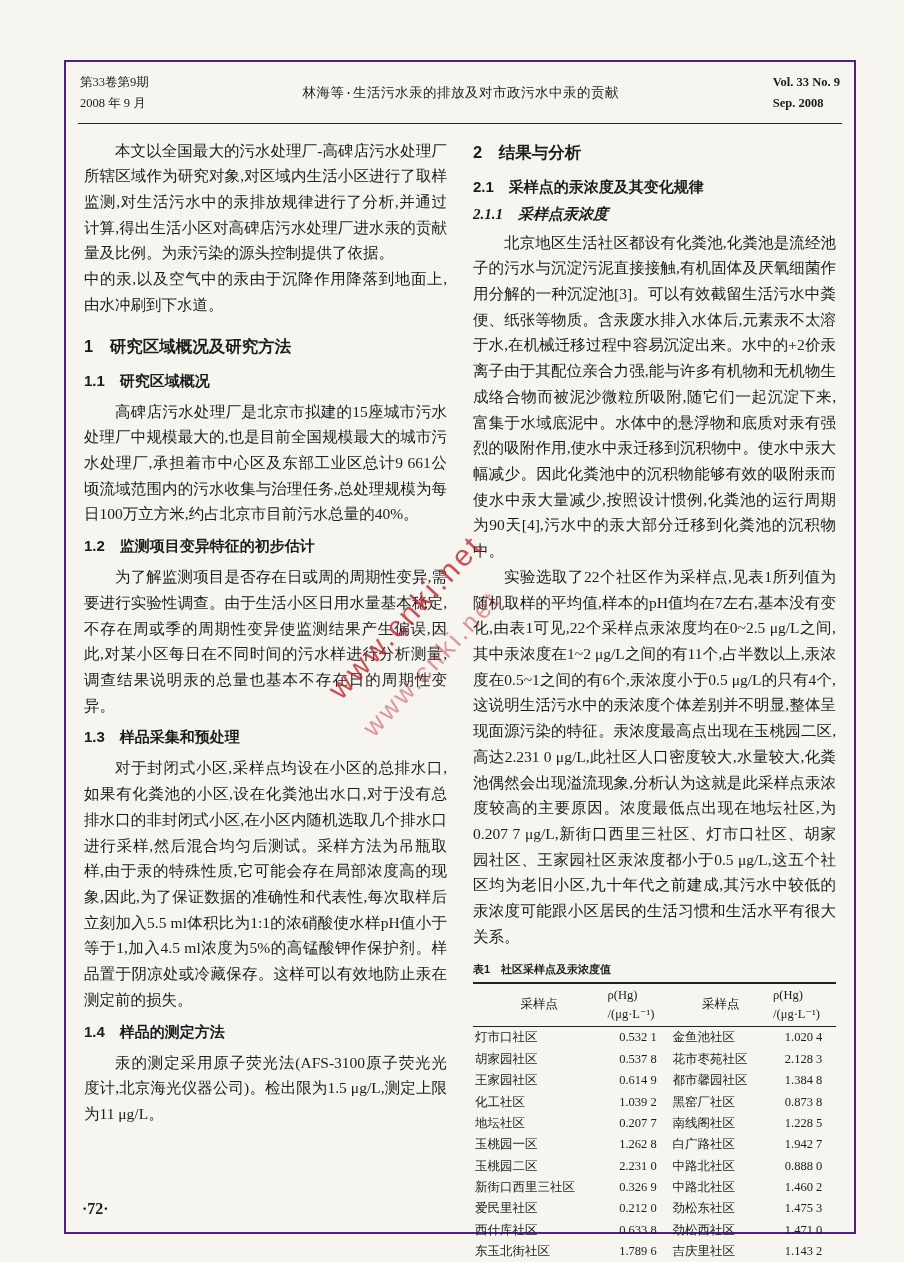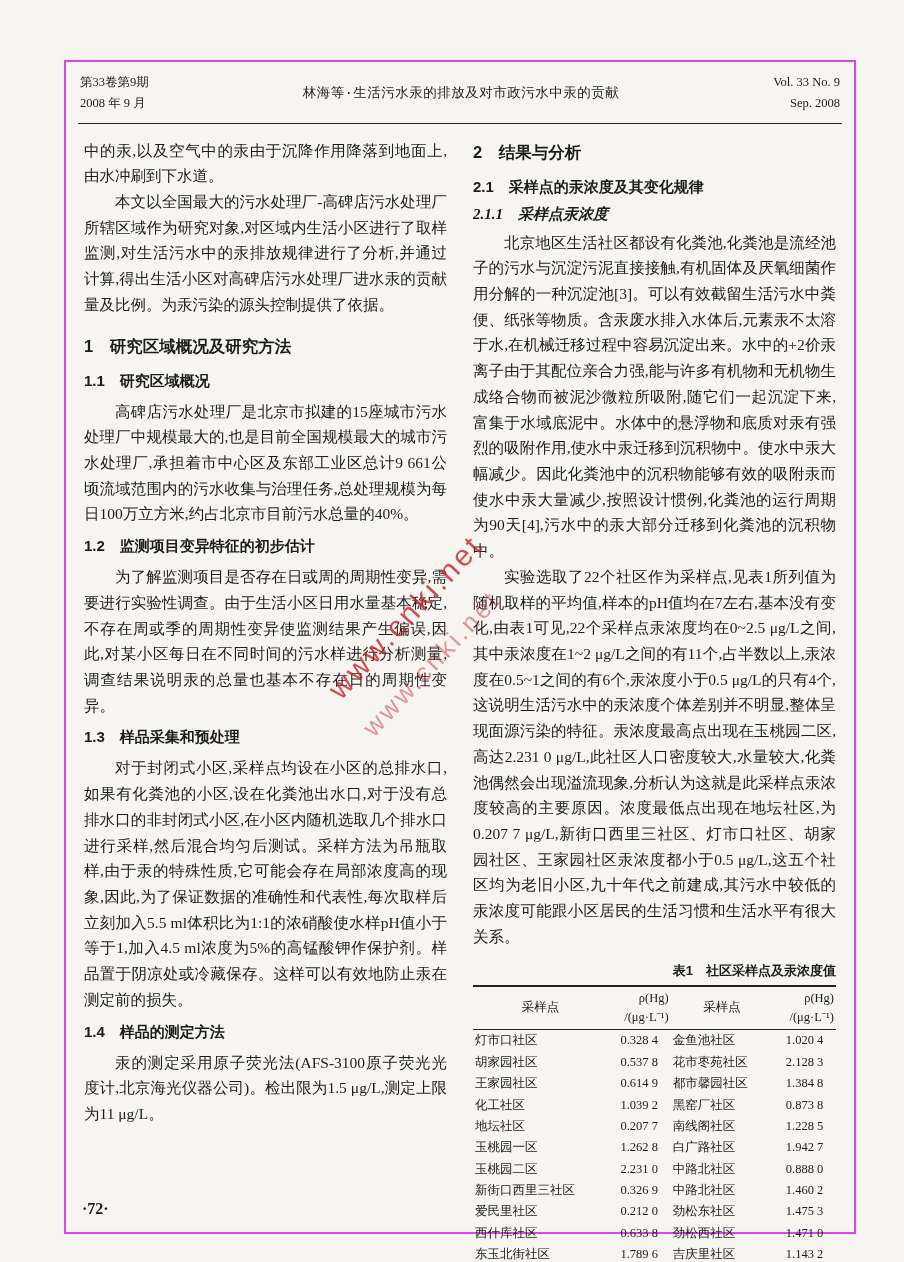--- a/index.html
+++ b/index.html
@@ -7,29 +7,29 @@
   body {
     background:#f7f5f0;
     font-family:"Liberation Serif","DejaVu Serif",serif;
     color:#1c1c1c;
     position:relative;
     overflow:hidden;
   }
   .frame {
     position:absolute; left:64px; top:60px;
     width:792px; height:1174px;
-    border:2px solid #d946ef;
+    border:2px solid #4c1d95;
   }
   
   .hdr {
     display:flex; justify-content:space-between; align-items:center;
     padding:10px 14px 6px 14px;
   }
   .hdr-side { font-size:12.5px; line-height:1.7; }
-  .hdr-side.right { text-align:right; }
+  .hdr-side.right { text-align:left;font-weight:bold; }
   .hdr-center { font-size:13.5px; letter-spacing:.5px;font-family:Liberation Mono, monospace; }
   .hdr-rule { border-bottom:1.6px solid #222; margin:2px 12px 0 12px; }
   
   .columns { display:flex; gap:26px; padding:14px 18px 0 18px; }
   .col { flex:1; width:0; }
   p.body {
     font-size:15.5px; line-height:1.66; text-align:justify;
     text-indent:2em; margin:0;
   }
   p.body.noindent { text-indent:0; }
@@ -39,34 +39,34 @@
   }
   h3.subsec {
     font-family:"Liberation Sans","DejaVu Sans",sans-serif;
     font-size:15px; font-weight:bold; margin:10px 0 8px 0;
   }
   h4.subsubsec {
     font-size:15px; font-weight:bold; font-style:italic; margin:6px 0 6px 0;
   }
   
   .tbl-caption {
-    text-align:right; font-weight:bold; font-size:13px;
+    text-align:left; font-weight:bold; font-size:11px;
     font-family:"Liberation Sans","DejaVu Sans",sans-serif;
     margin:12px 0 5px 0;
   }
   table.data {
     width:100%; border-collapse:collapse;
     font-size:12.5px; line-height:1.55;
     border-top:2px solid #222; border-bottom:2px solid #222;
   }
   table.data thead th {
     border-bottom:1.3px solid #222;
     font-weight:normal; padding:2px 2px; vertical-align:middle;
   }
-  th .hgline { display:block; text-align:right;font-family:Liberation Serif, serif; }
+  th .hgline { display:block; text-align:left; }
   table.data td { padding:1px 2px;font-family:Liberation Serif, serif; }
   td.site { text-align:left; padding-left:6px; white-space:nowrap; }
   td.val  { text-align:center; }
   
   .page-num {
     position:absolute; left:16px; bottom:14px;
     font-size:16px; font-weight:bold;
   }
   .watermark {
     position:absolute; pointer-events:none;
@@ -92,22 +92,22 @@
     <div class="hdr-side right">
       <div>Vol. 33 No. 9</div>
       <div>Sep. 2008</div>
     </div>
   </div>
   <div class="hdr-rule"></div>
 
   <div class="columns">
 
     <div class="col">
+      <p class="body">本文以全国最大的污水处理厂-高碑店污水处理厂所辖区域作为研究对象,对区域内生活小区进行了取样监测,对生活污水中的汞排放规律进行了分析,并通过计算,得出生活小区对高碑店污水处理厂进水汞的贡献量及比例。为汞污染的源头控制提供了依据。</p>
       <p class="body noindent">中的汞,以及空气中的汞由于沉降作用降落到地面上,由水冲刷到下水道。</p>
-      <p class="body">本文以全国最大的污水处理厂-高碑店污水处理厂所辖区域作为研究对象,对区域内生活小区进行了取样监测,对生活污水中的汞排放规律进行了分析,并通过计算,得出生活小区对高碑店污水处理厂进水汞的贡献量及比例。为汞污染的源头控制提供了依据。</p>
 
       <h2 class="sec">1　研究区域概况及研究方法</h2>
       <h3 class="subsec">1.1　研究区域概况</h3>
       <p class="body">高碑店污水处理厂是北京市拟建的15座城市污水处理厂中规模最大的,也是目前全国规模最大的城市污水处理厂,承担着市中心区及东部工业区总计9 661公顷流域范围内的污水收集与治理任务,总处理规模为每日100万立方米,约占北京市目前污水总量的40%。</p>
 
       <h3 class="subsec">1.2　监测项目变异特征的初步估计</h3>
       <p class="body">为了解监测项目是否存在日或周的周期性变异,需要进行实验性调查。由于生活小区日用水量基本稳定,不存在周或季的周期性变异使监测结果产生偏误,因此,对某小区每日在不同时间的污水样进行分析测量,调查结果说明汞的总量也基本不存在日的周期性变异。</p>
 
       <h3 class="subsec">1.3　样品采集和预处理</h3>
       <p class="body">对于封闭式小区,采样点均设在小区的总排水口,如果有化粪池的小区,设在化粪池出水口,对于没有总排水口的非封闭式小区,在小区内随机选取几个排水口进行采样,然后混合均匀后测试。采样方法为吊瓶取样,由于汞的特殊性质,它可能会存在局部浓度高的现象,因此,为了保证数据的准确性和代表性,每次取样后立刻加入5.5 ml体积比为1:1的浓硝酸使水样pH值小于等于1,加入4.5 ml浓度为5%的高锰酸钾作保护剂。样品置于阴凉处或冷藏保存。这样可以有效地防止汞在测定前的损失。</p>
@@ -135,21 +135,21 @@
             <th>采样点</th>
             <th>
               <span class="hgline">ρ(Hg)</span>
               <span class="hgline">/(μg·L⁻¹)</span>
             </th>
           </tr>
         </thead>
         <tbody>
             <tr>
               <td class="site">灯市口社区</td>
-              <td class="val">0.328 4</td>
+              <td class="val">0.532 1</td>
               <td class="site">金鱼池社区</td>
               <td class="val">1.020 4</td>
             </tr>
             <tr>
               <td class="site">胡家园社区</td>
               <td class="val">0.537 8</td>
               <td class="site">花市枣苑社区</td>
               <td class="val">2.128 3</td>
             </tr>
             <tr>

